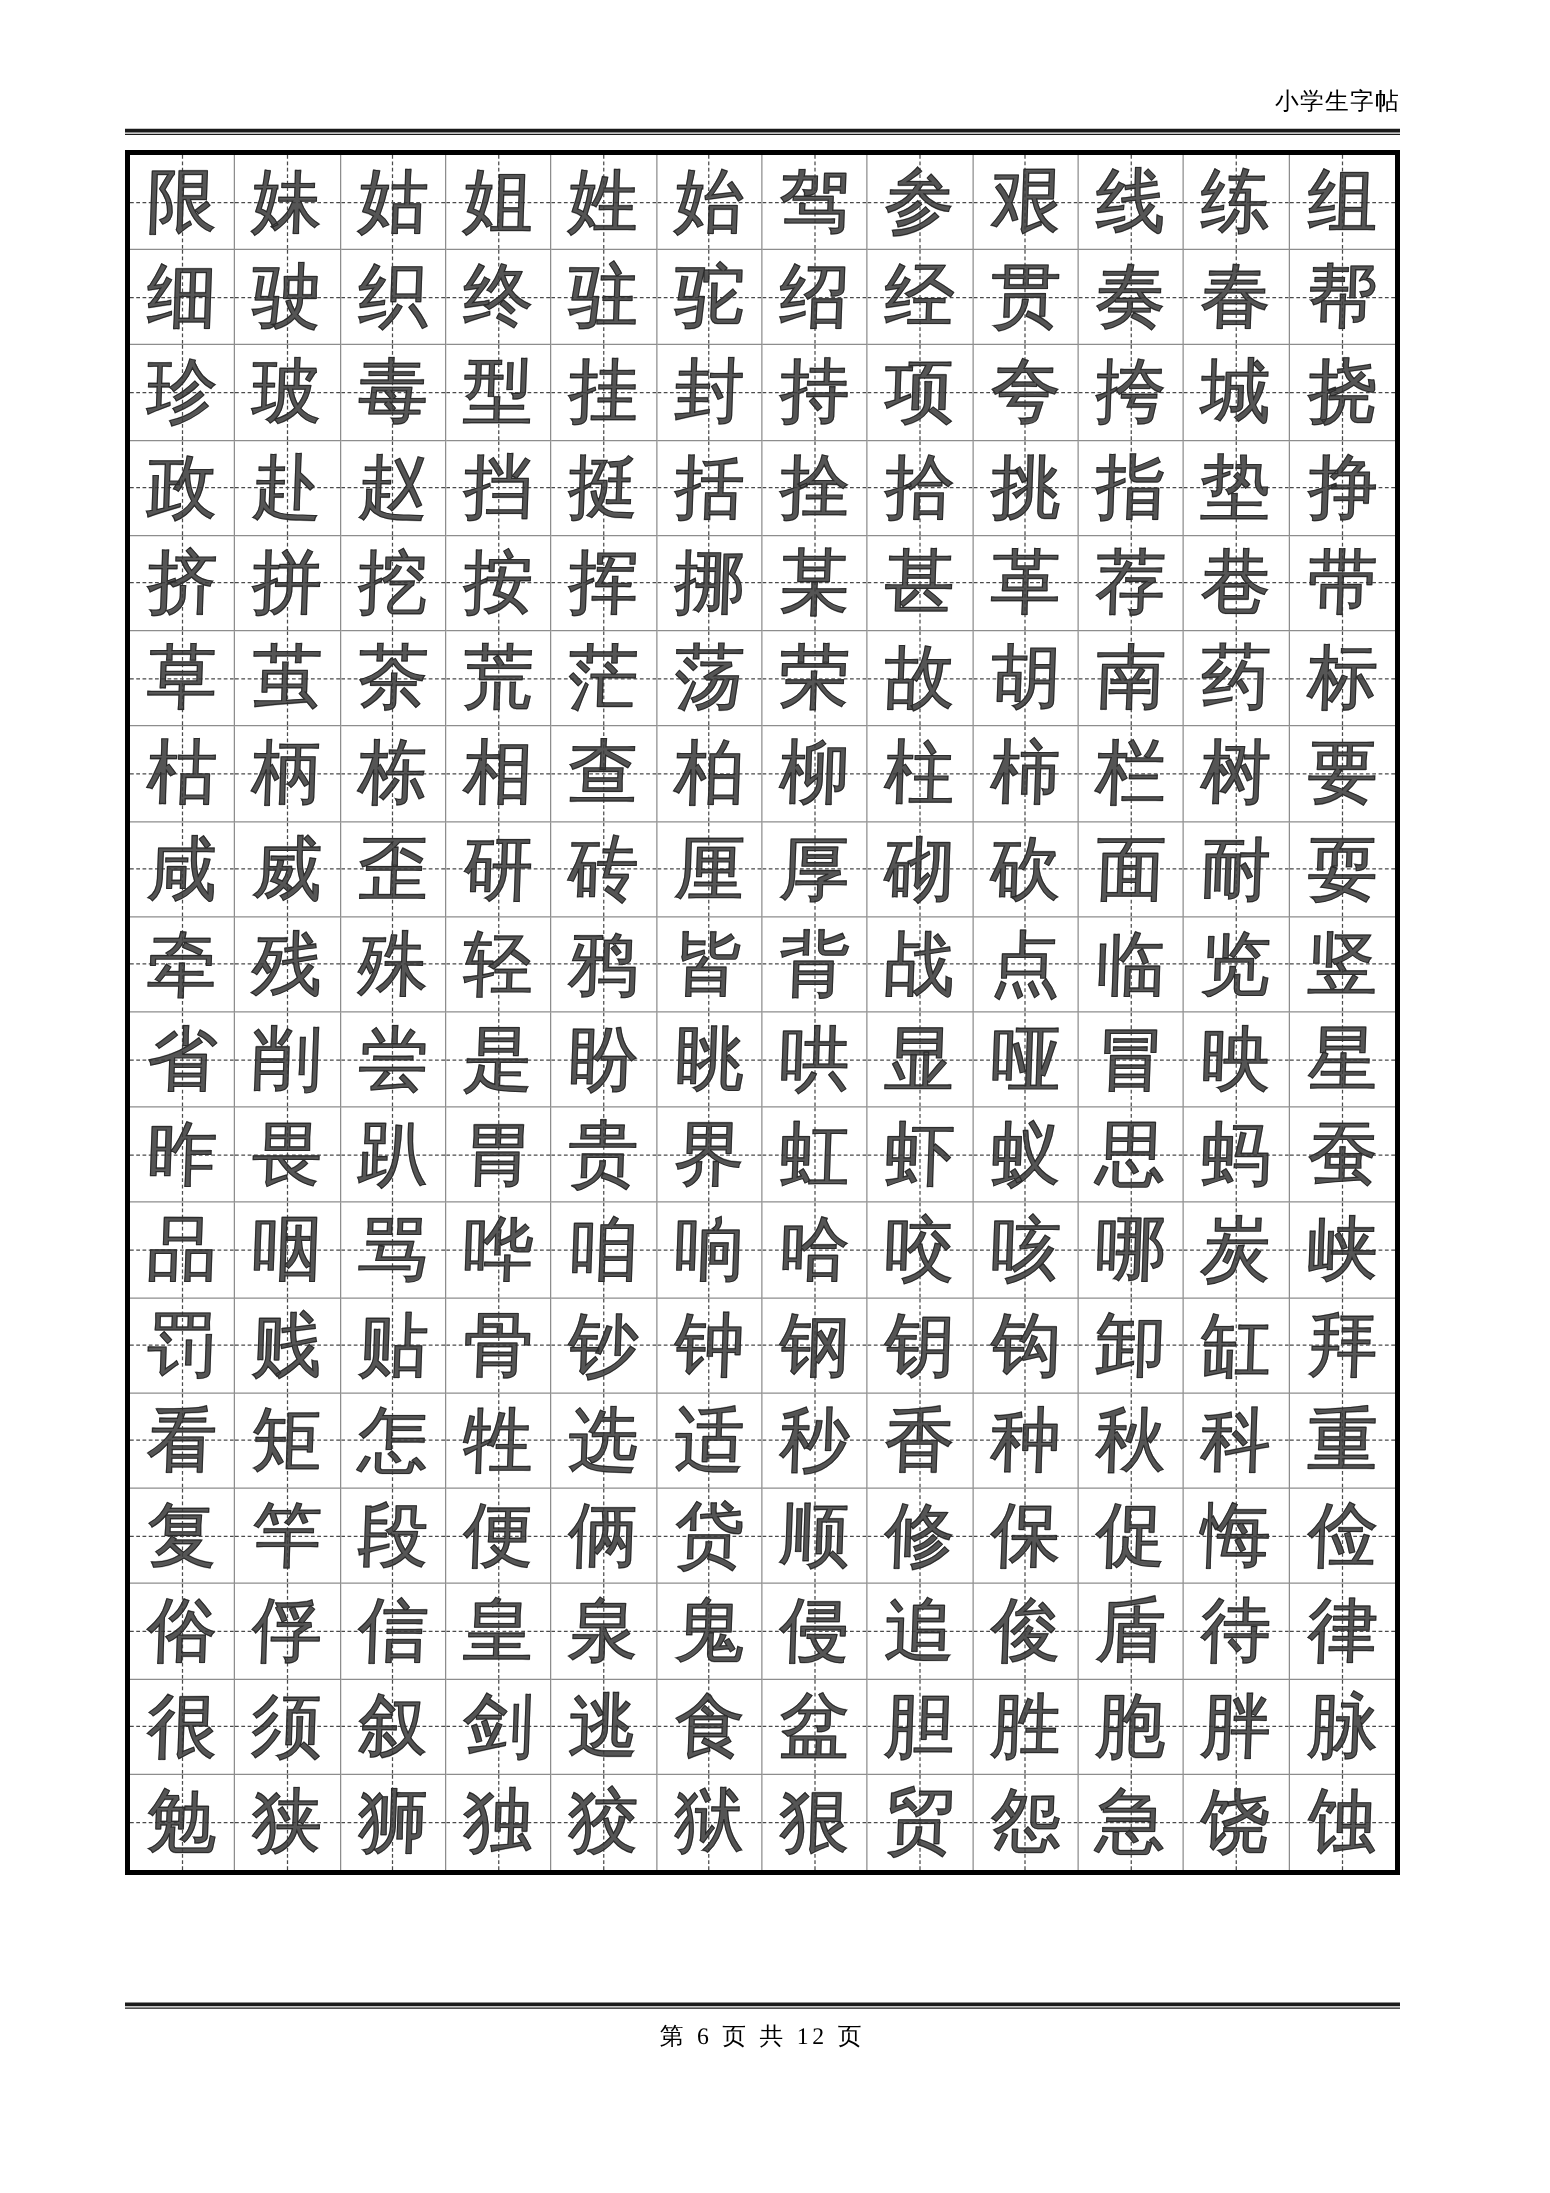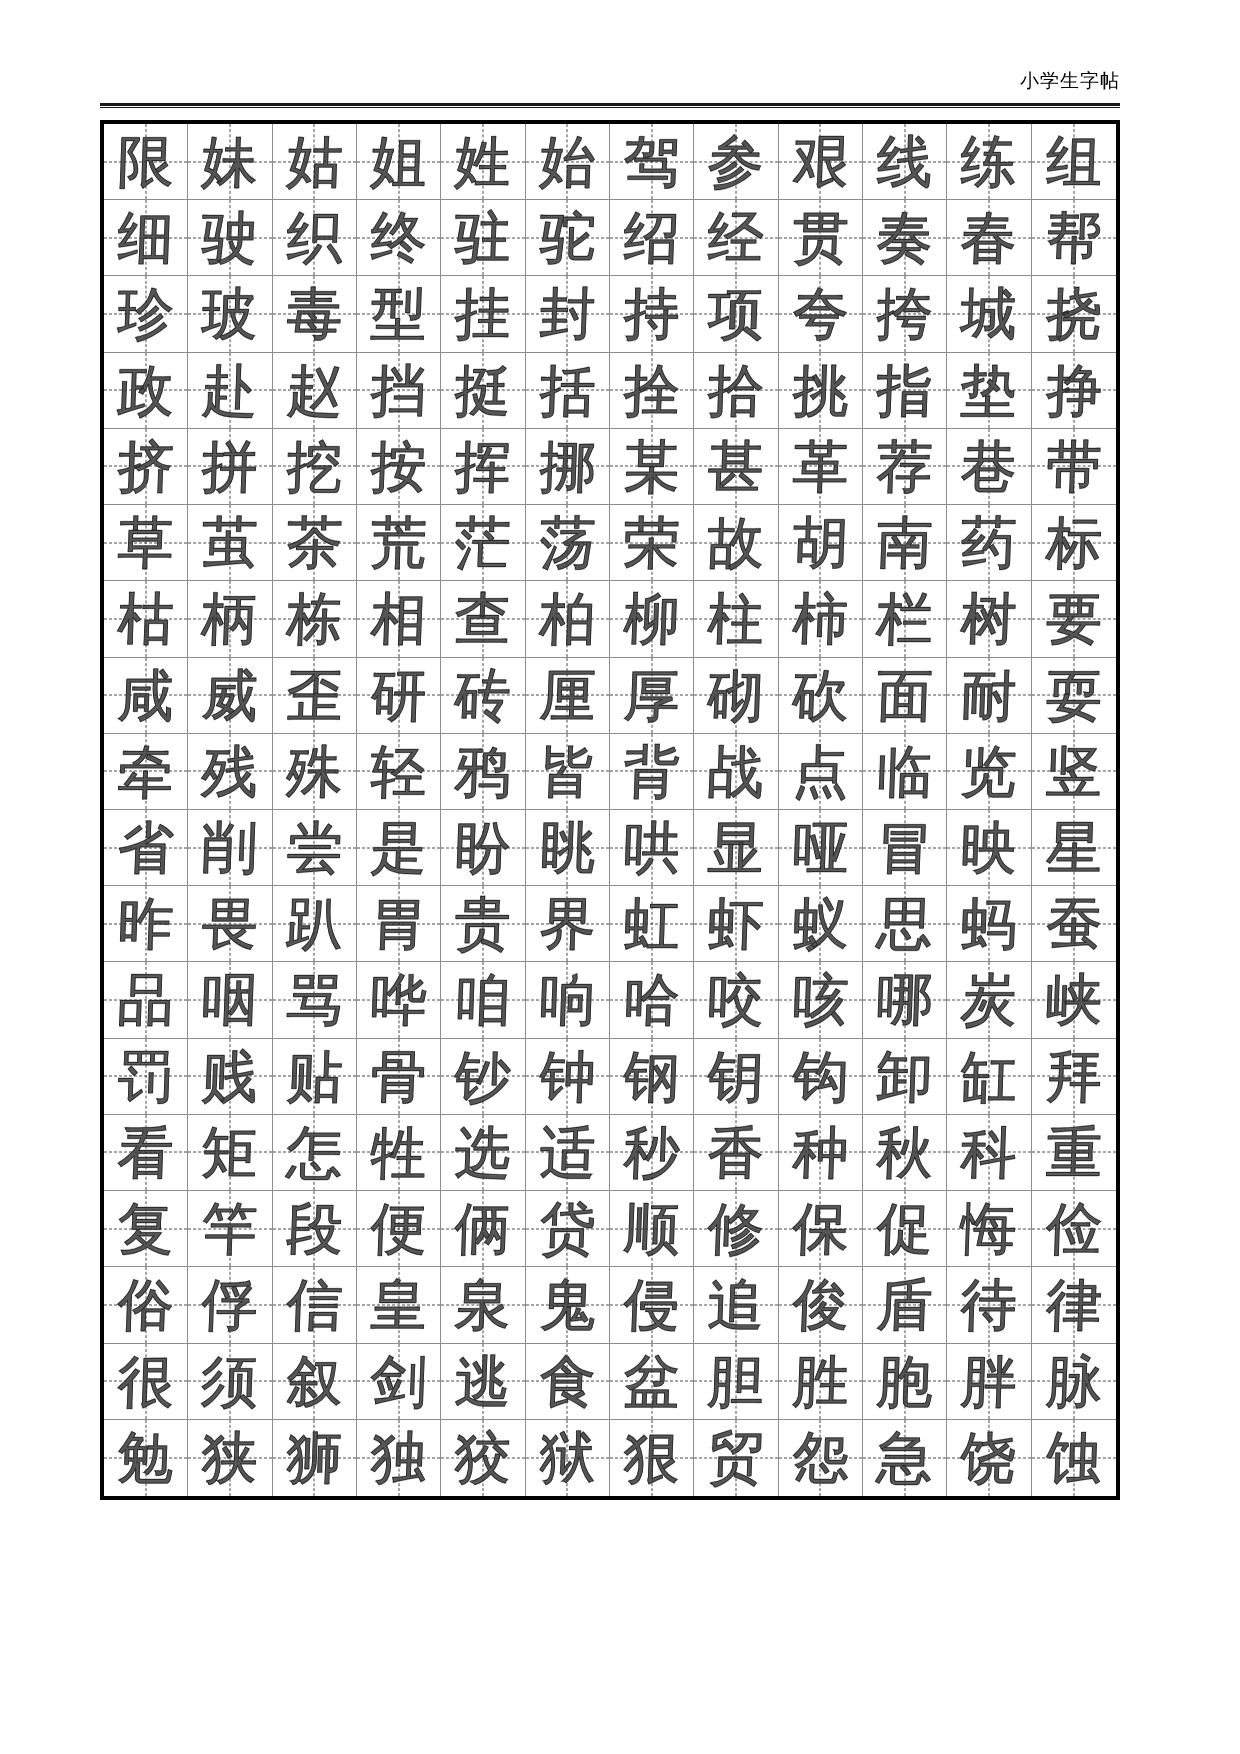--- a/index.html
+++ b/index.html
@@ -1226,14 +1226,18 @@
           <div class="glyph">饶</div>
         </div>
         <div class="cell last-row">
           <div class="vguide"></div>
           <div class="hguide"></div>
           <div class="glyph">蚀</div>
         </div>
       </div>
   </div>
 
+  <div class="footer">
+    <div class="footer-rule"></div>
+    <div class="footer-text">第 6 页 共 12 页</div>
+  </div>
 
 </div>
 
 </body></html>

